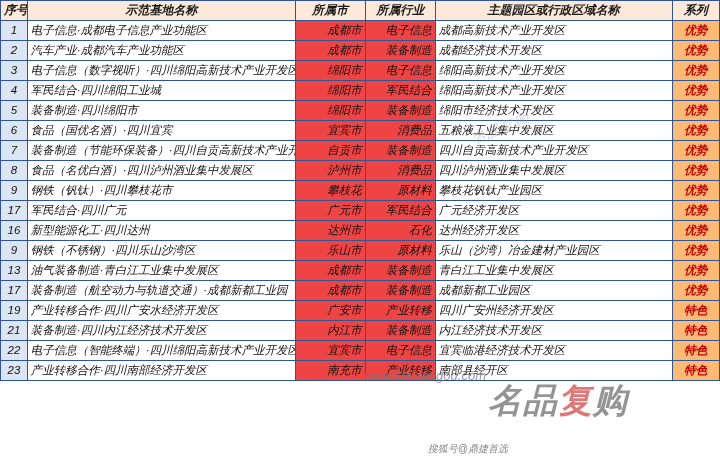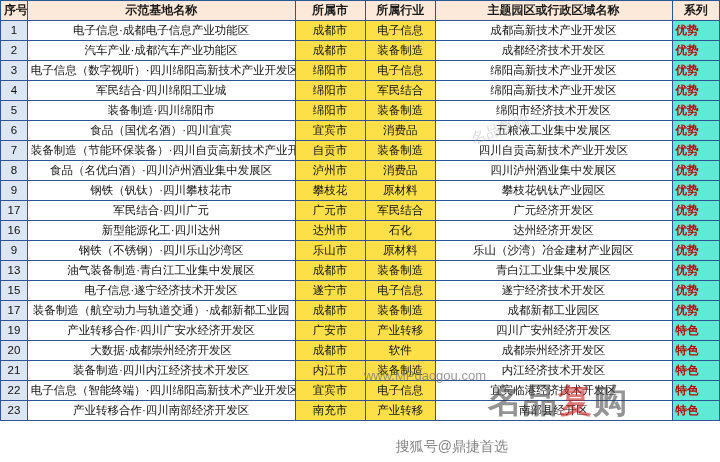--- a/index.html
+++ b/index.html
@@ -11,20 +11,21 @@
     width: 720px;
     height: 462px;
     overflow: hidden;
     font-family: "Liberation Sans", sans-serif;
   }
   #page {
     position: relative;
     width: 636px;
     height: 462px;
     background: #ffffff;
+    font-style: italic;
   }
   table.grid {
     border-collapse: collapse;
     width: 720px;
     table-layout: fixed;
     font-size: 11.5px;
     color: #111111;
   }
   table.grid th, table.grid td {
     border: 1px solid #2f5597;
@@ -42,36 +43,36 @@
     font-size: 12px;
     height: 21px;
     line-height: 21px;
   }
   td.c-idx {
     text-align: center;
     background: #dce6f2;
     font-size: 11.5px;
   }
   td.c-name {
-    text-align: center;
+    text-align: left;
     background: #ffffff;
     padding-left: 5px;
   }
   td.c-city, td.c-industry {
-    text-align: center;
-    background: #fde047;
+    text-align: right;
+    background: #ef4444;
   }
   td.c-park {
-    text-align: center;
+    text-align: left;
     background: #ffffff;
     padding-left: 5px;
   }
   td.c-series {
-    text-align: left;
-    background: #5eead4;
+    text-align: center;
+    background: #fdba74;
     color: #c00000;
     font-weight: bold;
   }
   col.w-idx { width: 26px; }
   col.w-name { width: 260px; }
   col.w-city { width: 68px; }
   col.w-industry { width: 68px; }
   col.w-park { width: 230px; }
   col.w-series { width: 46px; }
 
@@ -96,21 +97,21 @@
     top: 368px;
     font-size: 13px;
     color: rgba(120,120,120,0.75);
     font-family: "Liberation Sans", sans-serif;
     pointer-events: none;
   }
   .wm-foot {
     position: absolute;
     right: 128px;
     bottom: 6px;
-    font-size: 14px;
+    font-size: 10px;
     color: rgba(110,110,110,0.85);
     pointer-events: none;
   }
   .wm-diag {
     position: absolute;
     left: 470px;
     top: 120px;
     font-size: 15px;
     color: rgba(150,150,150,0.35);
     transform: rotate(-20deg);
@@ -240,52 +241,36 @@
       </tr>
       <tr>
         <td class="c-idx">13</td>
         <td class="c-name">油气装备制造·青白江工业集中发展区</td>
         <td class="c-city">成都市</td>
         <td class="c-industry">装备制造</td>
         <td class="c-park">青白江工业集中发展区</td>
         <td class="c-series">优势</td>
       </tr>
       <tr>
-        <td class="c-idx">15</td>
-        <td class="c-name">电子信息·遂宁经济技术开发区</td>
-        <td class="c-city">遂宁市</td>
-        <td class="c-industry">电子信息</td>
-        <td class="c-park">遂宁经济技术开发区</td>
-        <td class="c-series">优势</td>
-      </tr>
-      <tr>
         <td class="c-idx">17</td>
         <td class="c-name">装备制造（航空动力与轨道交通）·成都新都工业园</td>
         <td class="c-city">成都市</td>
         <td class="c-industry">装备制造</td>
         <td class="c-park">成都新都工业园区</td>
         <td class="c-series">优势</td>
       </tr>
       <tr>
         <td class="c-idx">19</td>
         <td class="c-name">产业转移合作·四川广安水经济开发区</td>
         <td class="c-city">广安市</td>
         <td class="c-industry">产业转移</td>
         <td class="c-park">四川广安州经济开发区</td>
         <td class="c-series">特色</td>
       </tr>
       <tr>
-        <td class="c-idx">20</td>
-        <td class="c-name">大数据·成都崇州经济开发区</td>
-        <td class="c-city">成都市</td>
-        <td class="c-industry">软件</td>
-        <td class="c-park">成都崇州经济开发区</td>
-        <td class="c-series">特色</td>
-      </tr>
-      <tr>
         <td class="c-idx">21</td>
         <td class="c-name">装备制造·四川内江经济技术开发区</td>
         <td class="c-city">内江市</td>
         <td class="c-industry">装备制造</td>
         <td class="c-park">内江经济技术开发区</td>
         <td class="c-series">特色</td>
       </tr>
       <tr>
         <td class="c-idx">22</td>
         <td class="c-name">电子信息（智能终端）·四川绵阳高新技术产业开发区</td>

